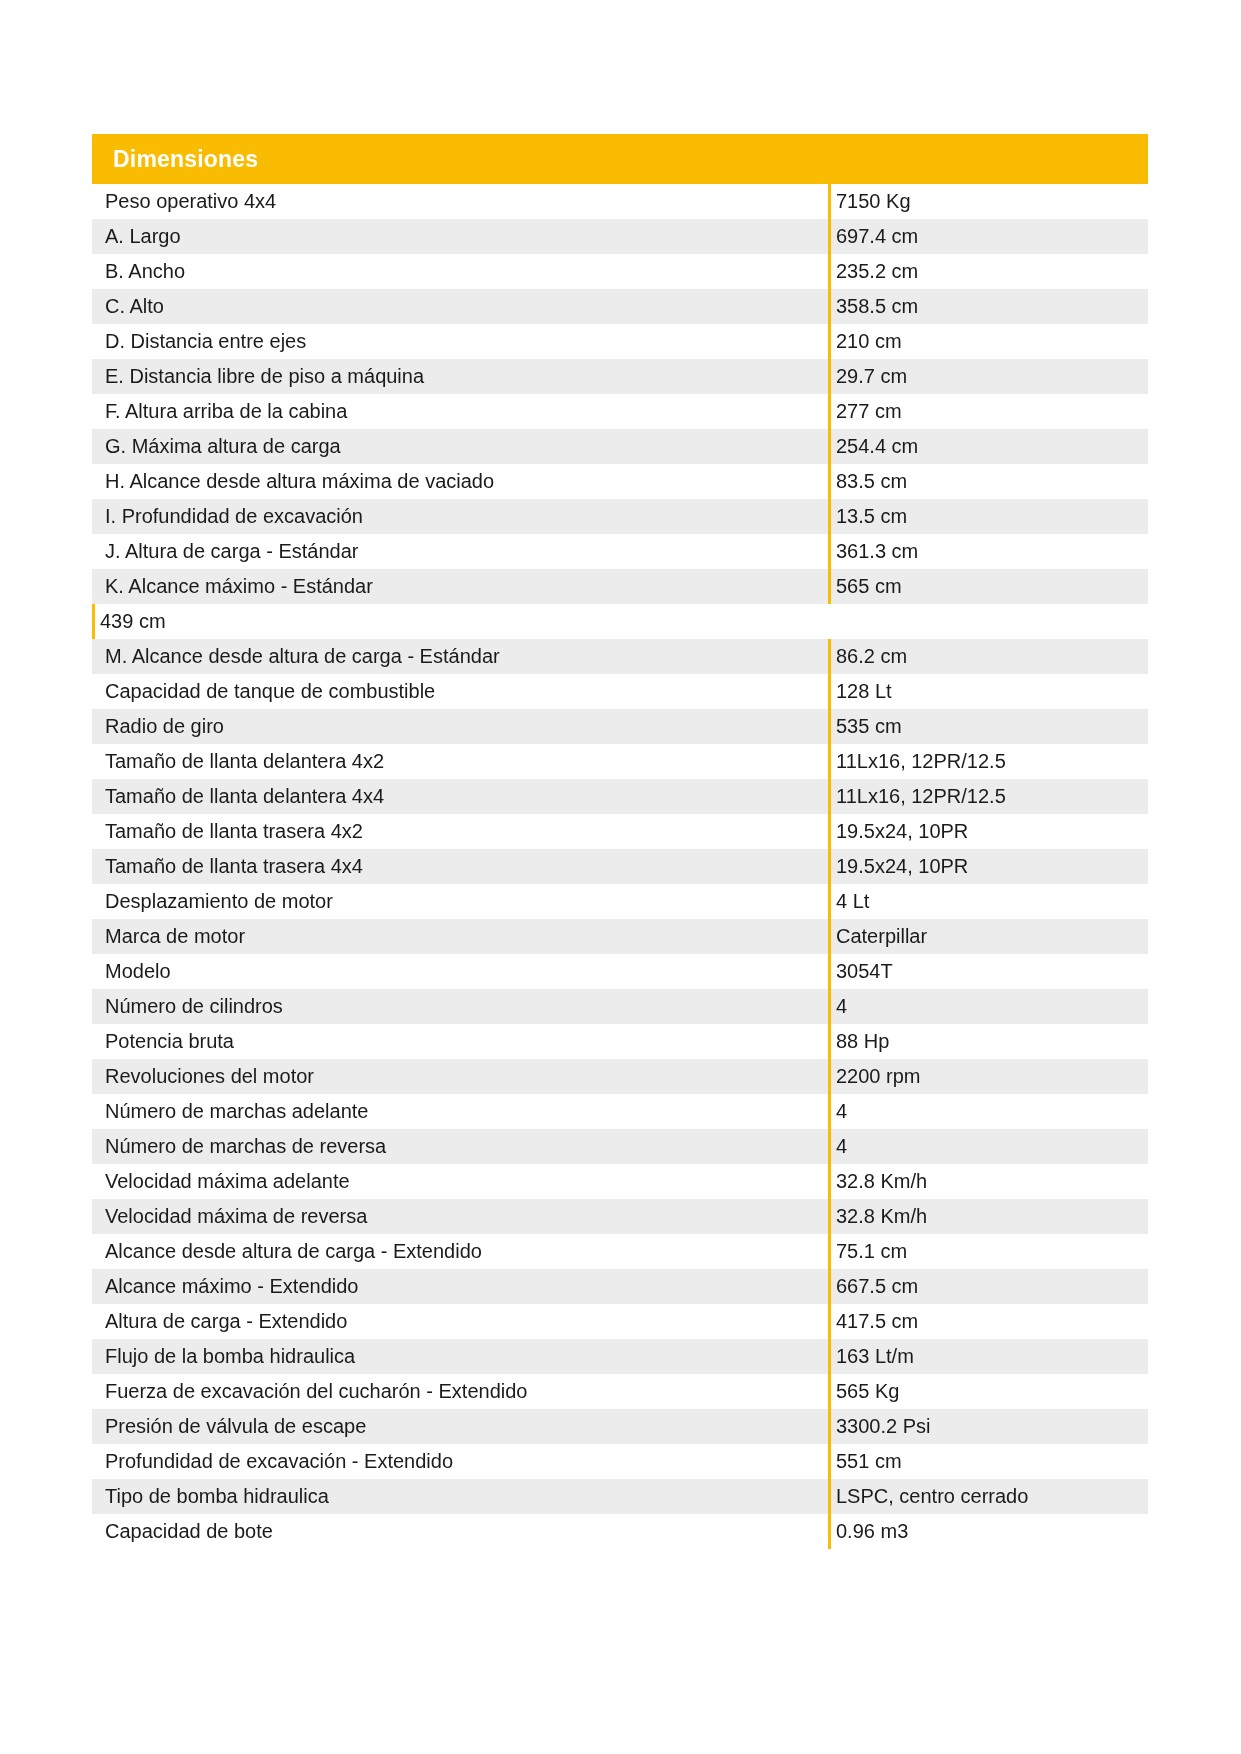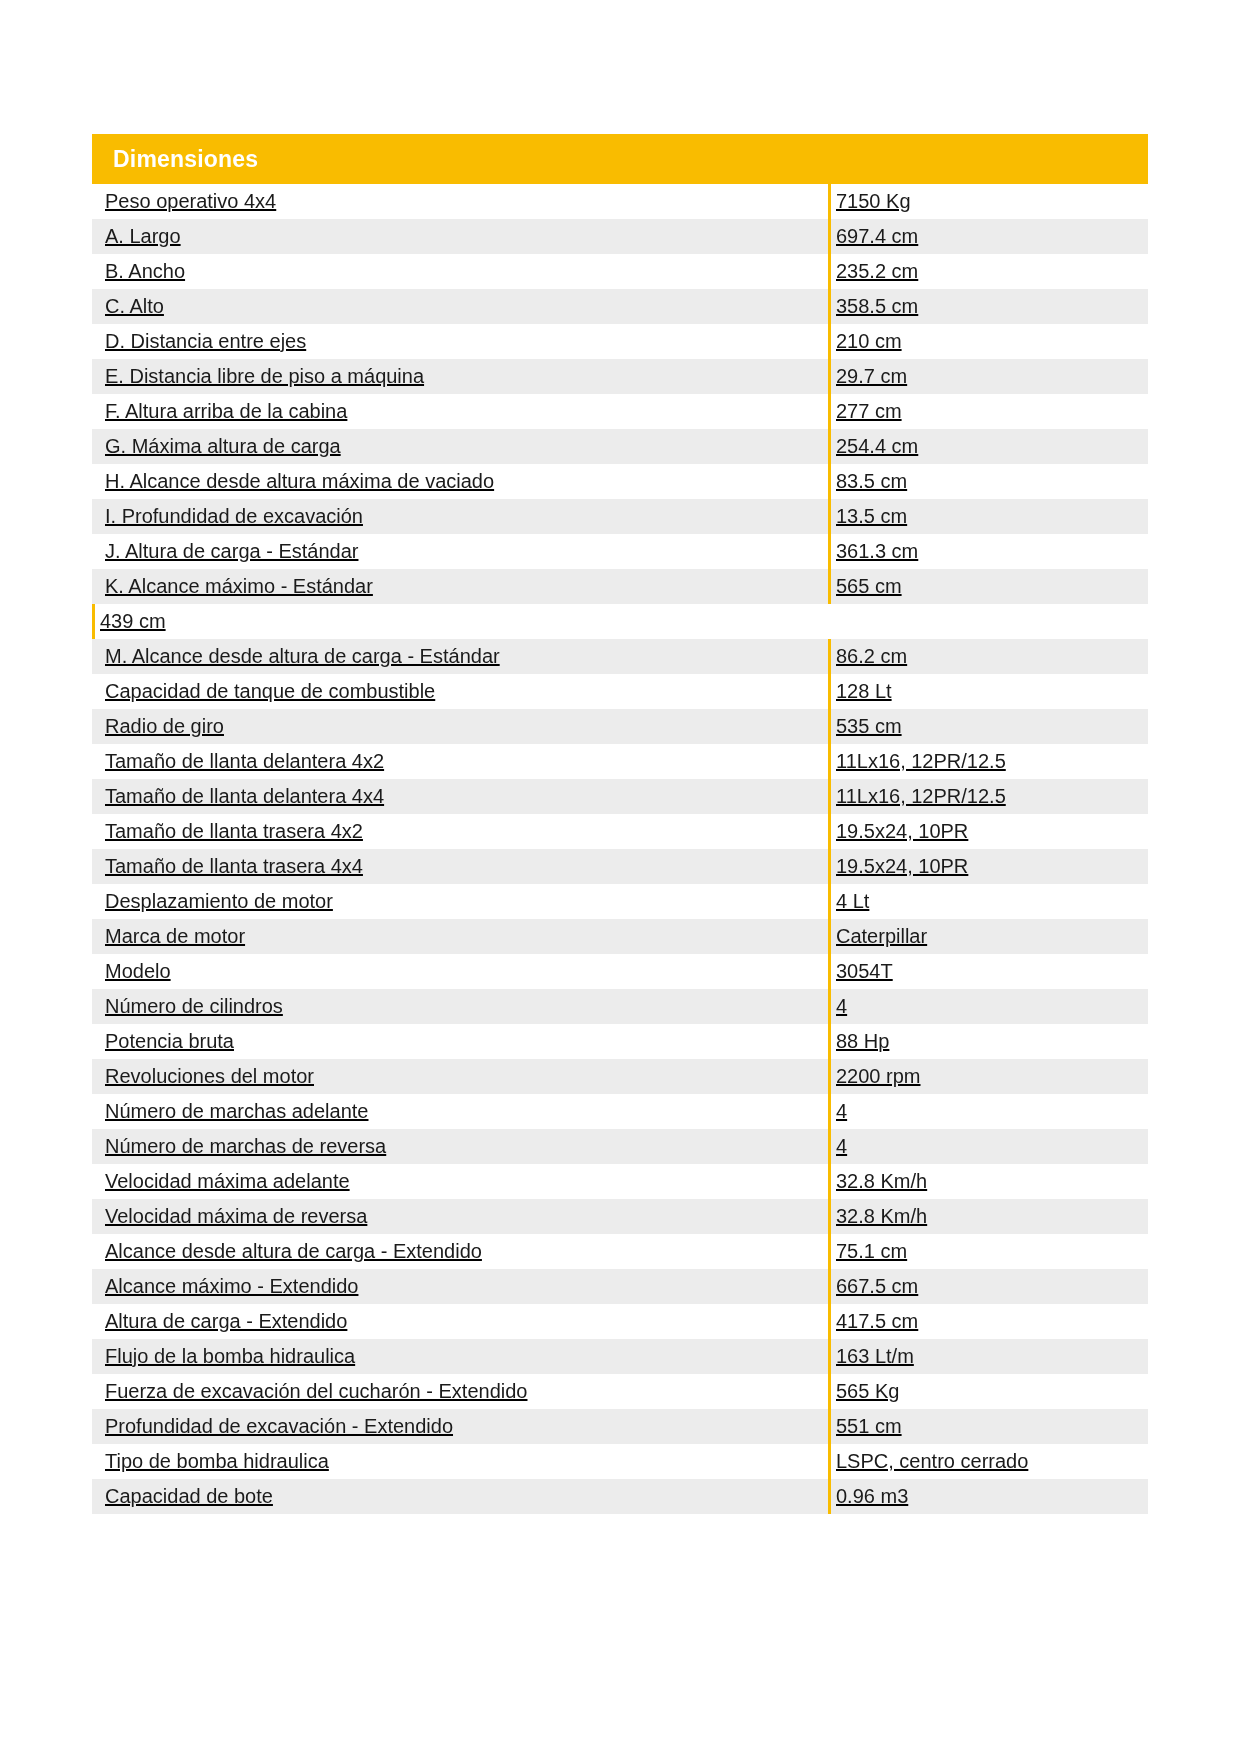--- a/index.html
+++ b/index.html
@@ -32,21 +32,20 @@
     padding-left: 21px;
     margin-top: 36px;
   }
   .table-header .title {
     font-size: 23px;
     font-weight: bold;
     letter-spacing: 0.2px;
   }
   .rows {
     width: 100%;
-    text-decoration: underline;
   }
   .row {
     display: flex;
     height: 35px;
     background: var(--row-bg);
     color: var(--text);
     font-size: 20px;
     align-items: stretch;
   }
   .row:nth-child(even) {
@@ -247,20 +246,24 @@
   <div class="row">
     <div class="label-cell">Flujo de la bomba hidraulica</div>
     <div class="value-cell">163 Lt/m</div>
   </div>
 
   <div class="row">
     <div class="label-cell">Fuerza de excavación del cucharón - Extendido</div>
     <div class="value-cell">565 Kg</div>
   </div>
 
+  <div class="row">
+    <div class="label-cell">Presión de válvula de escape</div>
+    <div class="value-cell">3300.2 Psi</div>
+  </div>
 
   <div class="row">
     <div class="label-cell">Profundidad de excavación - Extendido</div>
     <div class="value-cell">551 cm</div>
   </div>
 
   <div class="row">
     <div class="label-cell">Tipo de bomba hidraulica</div>
     <div class="value-cell">LSPC, centro cerrado</div>
   </div>

